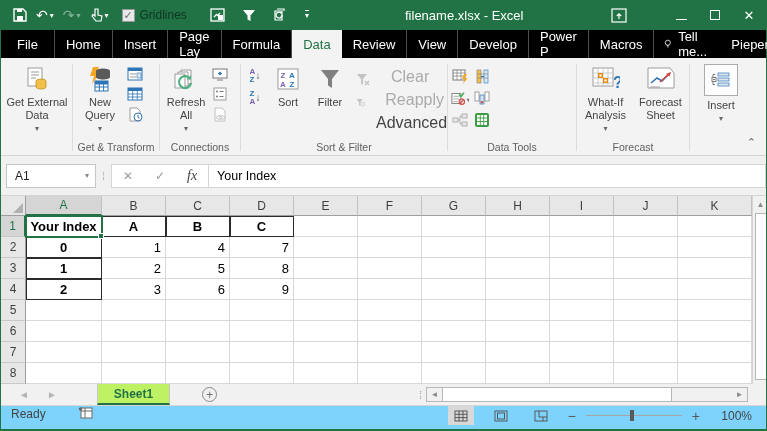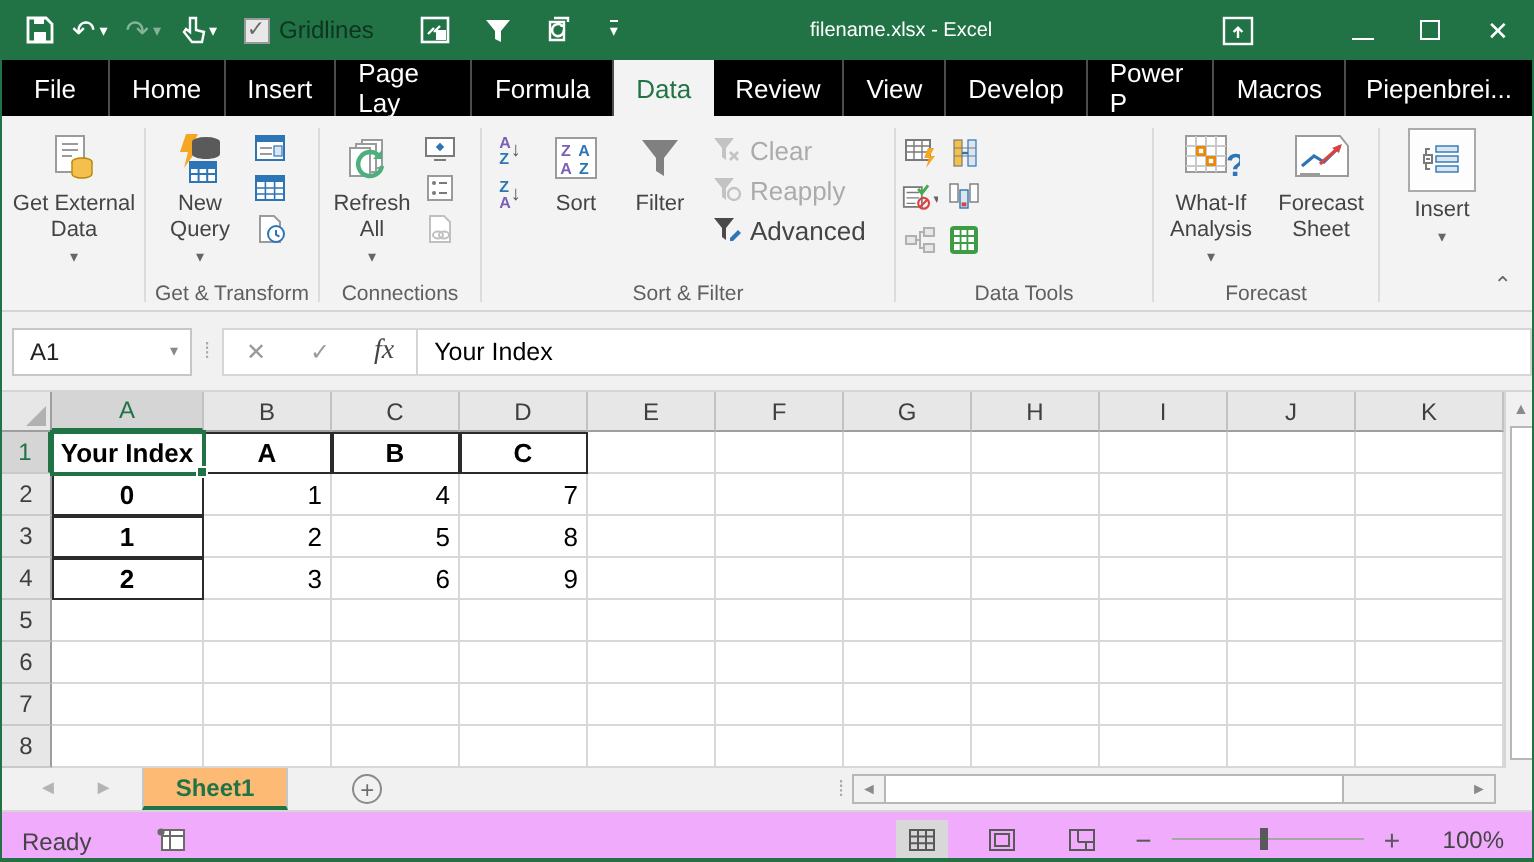--- a/index.html
+++ b/index.html
@@ -10,21 +10,21 @@
   
   .titlebar { height:30px; background:#217346; display:flex; align-items:center; position:relative; flex:none; color:#fff; }
   .qat { display:flex; align-items:center; gap:9px; padding-left:12px; }
   .qat-btn { display:flex; align-items:center; gap:2px; cursor:default; }
   .caret-w { font-size:8px; color:#fff; }
   .caret-dim { font-size:8px; color:rgba(255,255,255,.45); }
   .dim { color:rgba(255,255,255,.45); }
   .gridlines-chk { display:flex; align-items:center; gap:5px; margin-left:4px; }
   .chk-box { width:13px; height:13px; background:#e8e8e8; border:1px solid #999; color:#6a6a6a; font-size:11px; line-height:11px; text-align:center; }
   .gridlines-label { font-size:12px; color:rgba(10,40,25,.85); }
-  .title-text { position:absolute; left:404px; top:0; height:30px; display:flex; align-items:center; font-size:10px; color:#fff; }
+  .title-text { position:absolute; left:404px; top:0; height:30px; display:flex; align-items:center; font-size:13px; color:#fff; }
   .win-controls { position:absolute; right:0; top:0; height:30px; display:flex; align-items:center; }
   .win-btn { width:34px; height:30px; display:flex; align-items:center; justify-content:center; font-size:13px; color:#fff; }
   .ribbon-opts { margin-right:28px; }
   .max-glyph { width:10px; height:10px; border:1px solid #fff; }
   .min-glyph { width:11px; height:1px; background:#fff; display:inline-block; margin-top:8px; }
 
   
   .tabrow { height:28px; background:#000000; display:flex; align-items:stretch; flex:none; }
   .rtab { display:flex; align-items:center; padding:0 11px; font-size:13px; color:#fff; cursor:default; }
   .rtab.sep { border-right:1px solid rgba(255,255,255,.3); }
@@ -43,21 +43,21 @@
   .rbody { display:flex; align-items:flex-start; height:100%; }
   .bigbtn { display:flex; flex-direction:column; align-items:center; text-align:center; font-size:11px; line-height:13px; color:#444; padding-top:4px; height:76px; }
   .bigbtn .bicon { height:30px; display:flex; align-items:center; justify-content:center; margin-bottom:2px; }
   .caret-g { font-size:8px; color:#666; }
   .smallcol { display:flex; flex-direction:column; gap:4px; padding-top:6px; align-items:center; }
   .sbtn { width:18px; height:16px; display:flex; align-items:center; justify-content:center; }
   .azcol { display:flex; flex-direction:column; gap:6px; padding-top:8px; width:26px; align-items:center; }
   .azbtn { display:flex; align-items:center; font-size:8px; font-weight:bold; line-height:8px; }
   .azletters { display:flex; flex-direction:column; }
   .threecol { display:flex; flex-direction:column; gap:5px; padding:8px 0 0 4px; width:92px; }
-  .srow { display:flex; align-items:flex-start; gap:4px; font-size:13px; color:#444; }
+  .srow { display:flex; align-items:flex-end; gap:20px; font-size:16px; color:#444; }
   .srow.grayed { color:#ababab; }
   .smallgrid { display:grid; grid-template-columns:22px 22px; grid-auto-rows:22px; padding-top:5px; align-items:center; justify-items:center; }
   .collapsed-frame { width:34px; height:32px; background:#fdfdfd; border:1px solid #ababab; display:flex; align-items:center; justify-content:center; margin-bottom:3px; }
   .chevron { position:absolute; right:10px; bottom:6px; color:#666; font-size:11px; }
 
   
   .fbar { height:40px; background:#f1f1f1; border-bottom:1px solid #d5d5d5; display:flex; align-items:center; padding:0 0 0 5px; flex:none; }
   .namebox { width:90px; height:24px; background:#fff; border:1px solid #c6c6c6; display:flex; align-items:center; font-size:12px; color:#222; padding-left:8px; }
   .namebox .nb-caret { margin-left:auto; font-size:8px; color:#888; padding-right:6px; }
   .fdots { color:#aaa; font-size:11px; padding:0 6px; }
@@ -83,30 +83,30 @@
   .g-cell.box { outline:1px solid #2b2b2b; outline-offset:-1px; }
   .g-cell.selcell { outline:2px solid #217346; outline-offset:-1px; position:relative; z-index:2; }
   .fill-handle { position:absolute; right:-3px; bottom:-3px; width:6px; height:6px; background:#217346; border:1px solid #fff; z-index:3; }
   .vscroll { width:16px; flex:none; background:#f1f1f1; border-left:1px solid #d5d5d5; display:flex; flex-direction:column; align-items:center; }
   .vs-arrow { height:16px; display:flex; align-items:center; justify-content:center; font-size:8px; color:#8a8a8a; width:100%; }
   .vs-thumb { width:12px; flex:1; margin:1px 0 4px; background:#fff; border:1px solid #b7b7b7; }
 
   
   .sheetbar { height:22px; background:#f1f1f1; border-bottom:1px solid #d5d5d5; display:flex; align-items:stretch; flex:none; }
   .snav { display:flex; align-items:center; gap:18px; padding:0 14px 0 18px; color:#b4b4b4; font-size:10px; }
-  .sheettab { background:#fdba74; border-left:1px solid #c6c6c6; border-right:1px solid #c6c6c6; border-bottom:2px solid #217346; color:#217346; font-weight:bold; font-size:12px; display:flex; align-items:center; padding:0 16px; }
+  .sheettab { margin-left:26px; background:#bef264; border-left:1px solid #c6c6c6; border-right:1px solid #c6c6c6; border-bottom:2px solid #217346; color:#217346; font-weight:bold; font-size:12px; display:flex; align-items:center; padding:0 16px; }
   .addsheet { width:15px; height:15px; border:1px solid #8a8a8a; border-radius:50%; color:#6e6e6e; font-size:12px; line-height:12px; display:flex; align-items:center; justify-content:center; align-self:center; margin-left:32px; }
   .sdots { color:#aaa; font-size:11px; align-self:center; margin-left:auto; padding-right:4px; }
   .hscroll { width:322px; align-self:center; height:15px; background:#f1f1f1; border:1px solid #b7b7b7; display:flex; align-items:stretch; margin-right:18px; }
   .hs-arrow { width:15px; display:flex; align-items:center; justify-content:center; color:#8a8a8a; font-size:8px; flex:none; }
   .hs-thumb { width:72%; background:#fff; border-left:1px solid #b7b7b7; border-right:1px solid #b7b7b7; }
   .hs-track { flex:1; }
 
   
-  .statusbar { height:23px; background:#f0abfc; display:flex; align-items:flex-end; flex:none; font-size:12px; color:#444; }
+  .statusbar { height:23px; background:#7dd3fc; display:flex; align-items:flex-start; flex:none; font-size:12px; color:#444; }
   .status-left { display:flex; align-items:center; gap:32px; padding-left:10px; }
   .status-right { margin-left:auto; display:flex; align-items:center; gap:14px; padding-right:14px; }
   .viewbtn { width:26px; height:19px; display:flex; align-items:center; justify-content:center; }
   .viewbtn.active { background:#d8d8d8; }
   .zoomctl { display:flex; align-items:center; gap:10px; }
   .zoom-track { width:96px; height:1px; background:#a6a6a6; position:relative; }
   .zoom-thumb { position:absolute; left:44px; top:-5px; width:4px; height:11px; background:#595959; }
   .zoom-sign { font-size:14px; color:#595959; }
   .zoom-pct { width:38px; text-align:right; color:#444; }
 </style>
@@ -191,20 +191,27 @@
     <span class="rtab sep">Insert</span>
     <span class="rtab sep">Page Lay</span>
     <span class="rtab sep">Formula</span>
     <span class="rtab active">Data</span>
     <span class="rtab sep">Review</span>
     <span class="rtab sep">View</span>
     <span class="rtab sep">Develop</span>
     <span class="rtab sep">Power P</span>
     <span class="rtab sep">Macros</span>
     <div class="tab-right">
+      <span class="tellme">
+        <svg width="12" height="14" viewBox="0 0 12 14">
+            <circle cx="6" cy="5" r="4" fill="none" stroke="#fff" stroke-width="1.2"></circle>
+            <path d="M4.5 9.5h3M4.8 11.5h2.4" stroke="#fff" stroke-width="1.2"></path>
+          </svg>
+        <span>Tell me...</span>
+      </span>
       <span class="account">Piepenbrei...</span>
 
     </div>
   </div>
 
   <div class="ribbon">
 
     <div class="rgroup" style="width:68px">
       <div class="bigbtn" style="width:68px">
         <span class="bicon">

